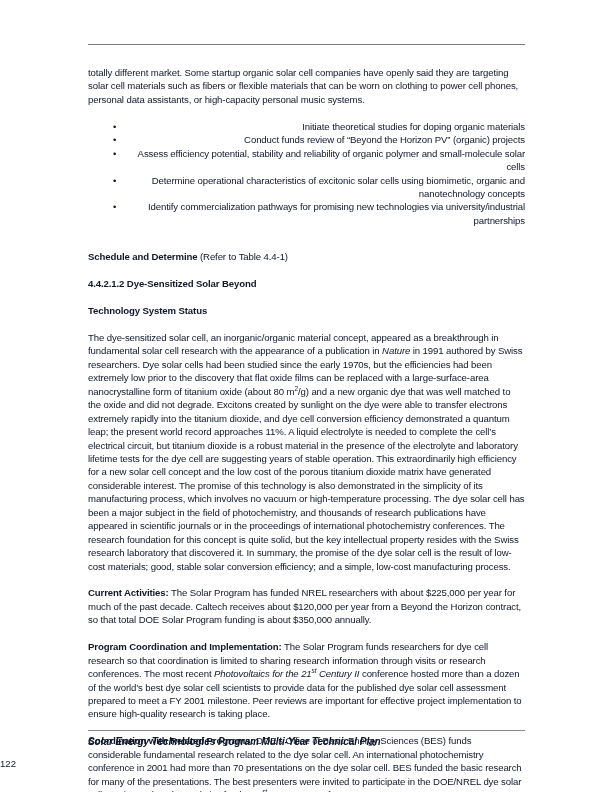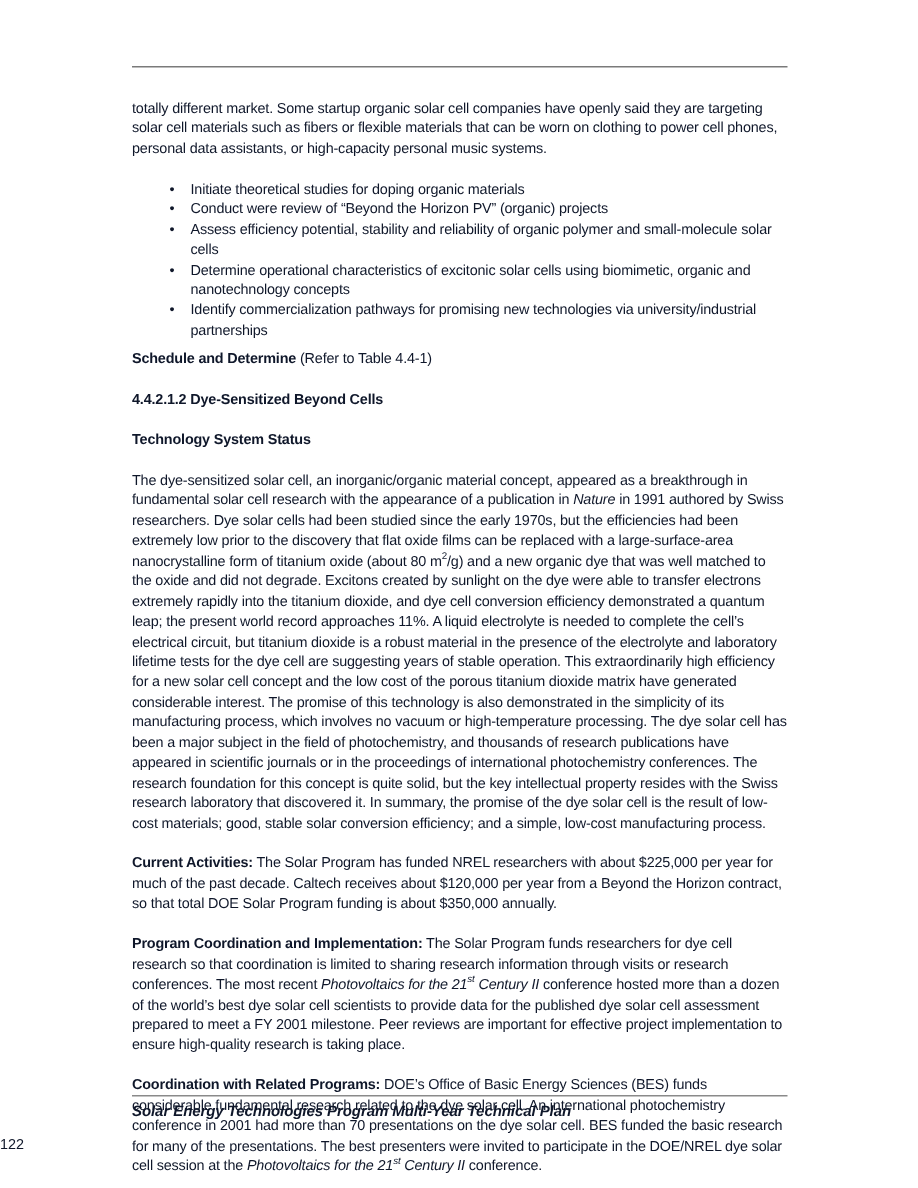--- a/index.html
+++ b/index.html
@@ -35,22 +35,23 @@
     line-height: 13.45px;
     margin: 0 0 13.4px 0;
     text-align: left;
     letter-spacing: -0.012em;
   }
   p.tight {
     margin-bottom: 0;
   }
   ul.bullets {
     list-style: none;
-    margin: 0 0 6px 0;
+    margin: 0 0 23px 0;
     padding: 0;
+    text-align: right;
   }
   ul.bullets li {
     position: relative;
     font-size: 9.6px;
     line-height: 13.45px;
     padding-left: 39px;
     margin: 0;
     letter-spacing: -0.012em;
   }
   ul.bullets li::before {
@@ -117,29 +118,29 @@
 <div class="page">
 
   <div class="content">
 
     <div class="header-rule"></div>
 
     <p class="body-para">totally different market.  Some startup organic solar cell companies have openly said they are targeting solar cell materials such as fibers or flexible materials that can be worn on clothing to power cell phones, personal data assistants, or high-capacity personal music systems.</p>
 
     <ul class="bullets">
       <li>Initiate theoretical studies for doping organic materials</li>
-      <li>Conduct were review of “Beyond the Horizon PV” (organic) projects</li>
+      <li>Conduct funds review of “Beyond the Horizon PV” (organic) projects</li>
       <li>Assess efficiency potential, stability and reliability of organic polymer and small-molecule solar cells</li>
       <li>Determine operational characteristics of excitonic solar cells using biomimetic, organic and nanotechnology concepts</li>
       <li>Identify commercialization pathways for promising new technologies via university/industrial partnerships</li>
     </ul>
 
     <h4 class="heading"><span>Schedule and Determine</span><span class="normal"> (Refer to Table 4.4-1)</span></h4>
 
-    <h4 class="heading">4.4.2.1.2  Dye-Sensitized Beyond Cells</h4>
+    <h4 class="heading">4.4.2.1.2  Dye-Sensitized Solar Beyond</h4>
 
     <h4 class="heading">Technology System Status</h4>
 
     <p class="body-para"><span>The dye-sensitized solar cell, an inorganic/organic material concept, appeared as a breakthrough in fundamental solar cell research with the appearance of a publication in </span><span class="ital">Nature</span><span> in 1991 authored by Swiss researchers.  Dye solar cells had been studied since the early 1970s, but the efficiencies had been extremely low prior to the discovery that flat oxide films can be replaced with a large-surface-area nanocrystalline form of titanium oxide (about 80 m</span><sup>2</sup><span>/g) and a new organic dye that was well matched to the oxide and did not degrade.  Excitons created by sunlight on the dye were able to transfer electrons extremely rapidly into the titanium dioxide, and dye cell conversion efficiency demonstrated a quantum leap; the present world record approaches 11%.  A liquid electrolyte is needed to complete the cell’s electrical circuit, but titanium dioxide is a robust material in the presence of the electrolyte and laboratory lifetime tests for the dye cell are suggesting years of stable operation.  This extraordinarily high efficiency for a new solar cell concept and the low cost of the porous titanium dioxide matrix have generated considerable interest. The promise of this technology is also demonstrated in the simplicity of its manufacturing process, which involves no vacuum or high-temperature processing.  The dye solar cell has been a major subject in the field of photochemistry, and thousands of research publications have appeared in scientific journals or in the proceedings of international photochemistry conferences. The research foundation for this concept is quite solid, but the key intellectual property resides with the Swiss research laboratory that discovered it.  In summary, the promise of the dye solar cell is the result of low-cost materials; good, stable solar conversion efficiency; and a simple, low-cost manufacturing process.</span></p>
 
     <p class="body-para"><span class="run-in">Current Activities:</span><span>  The Solar Program has funded NREL researchers with about $225,000 per year for much of the past decade.  Caltech receives about $120,000 per year from a Beyond the Horizon contract, so that total DOE Solar Program funding is about $350,000 annually.</span></p>
 
     <p class="body-para"><span class="run-in">Program Coordination and Implementation:</span><span>  The Solar Program funds researchers for dye cell research so that coordination is limited to sharing research information through visits or research conferences.  The most recent </span><span class="ital">Photovoltaics for the 21</span><sup class="ital">st</sup><span class="ital"> Century II</span><span> conference hosted more than a dozen of the world’s best dye solar cell scientists to provide data for the published dye solar cell assessment prepared to meet a FY 2001 milestone.  Peer reviews are important for effective project implementation to ensure high-quality research is taking place.</span></p>
 
     <p class="body-para tight"><span class="run-in">Coordination with Related Programs:</span><span>  DOE’s Office of Basic Energy Sciences (BES) funds considerable fundamental research related to the dye solar cell.  An international photochemistry conference in 2001 had more than 70 presentations on the dye solar cell.  BES funded the basic research for many of the presentations.  The best presenters were invited to participate in the DOE/NREL dye solar cell session at the </span><span class="ital">Photovoltaics for the 21</span><sup class="ital">st</sup><span class="ital"> Century II</span><span> conference.</span></p>

